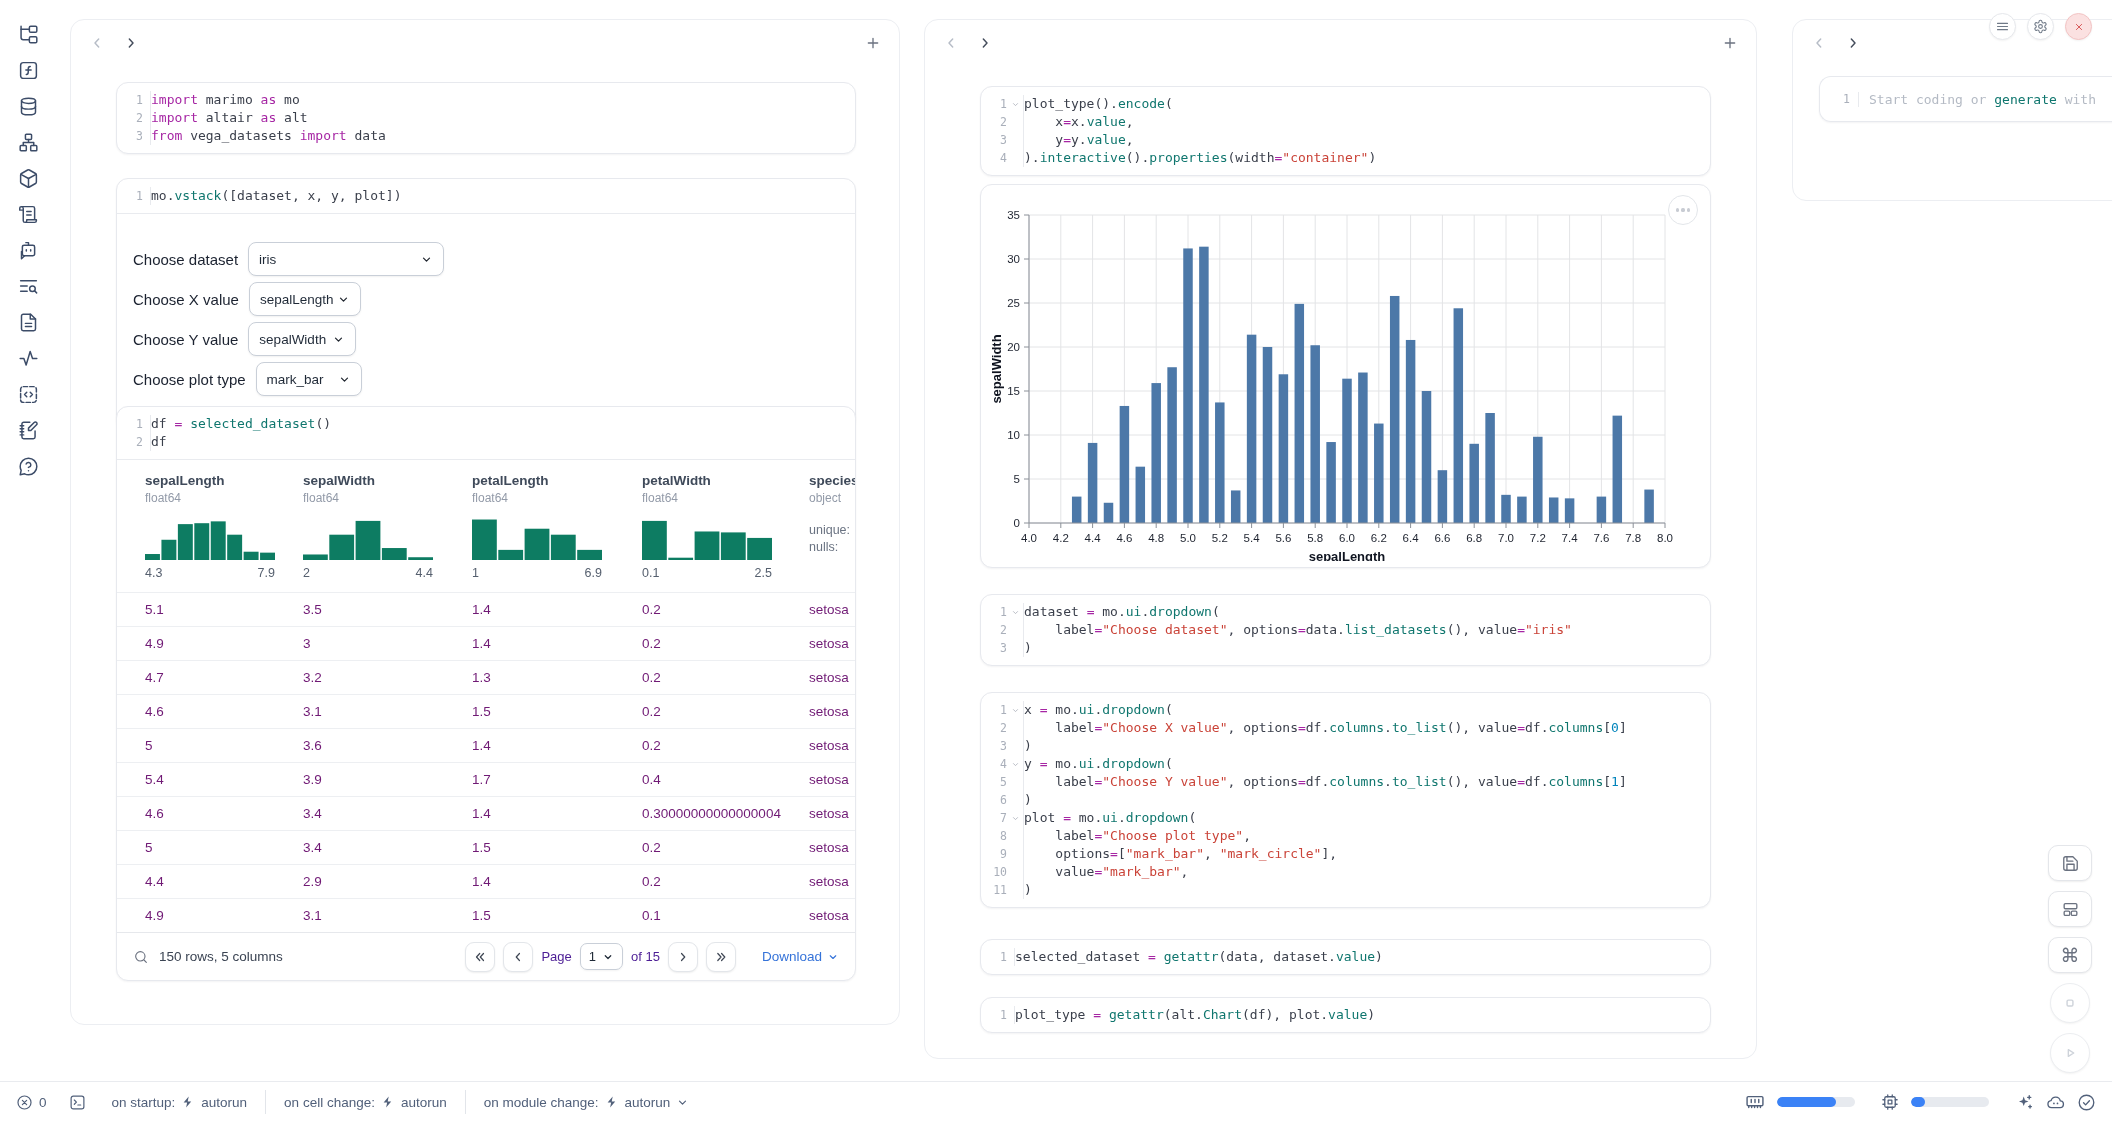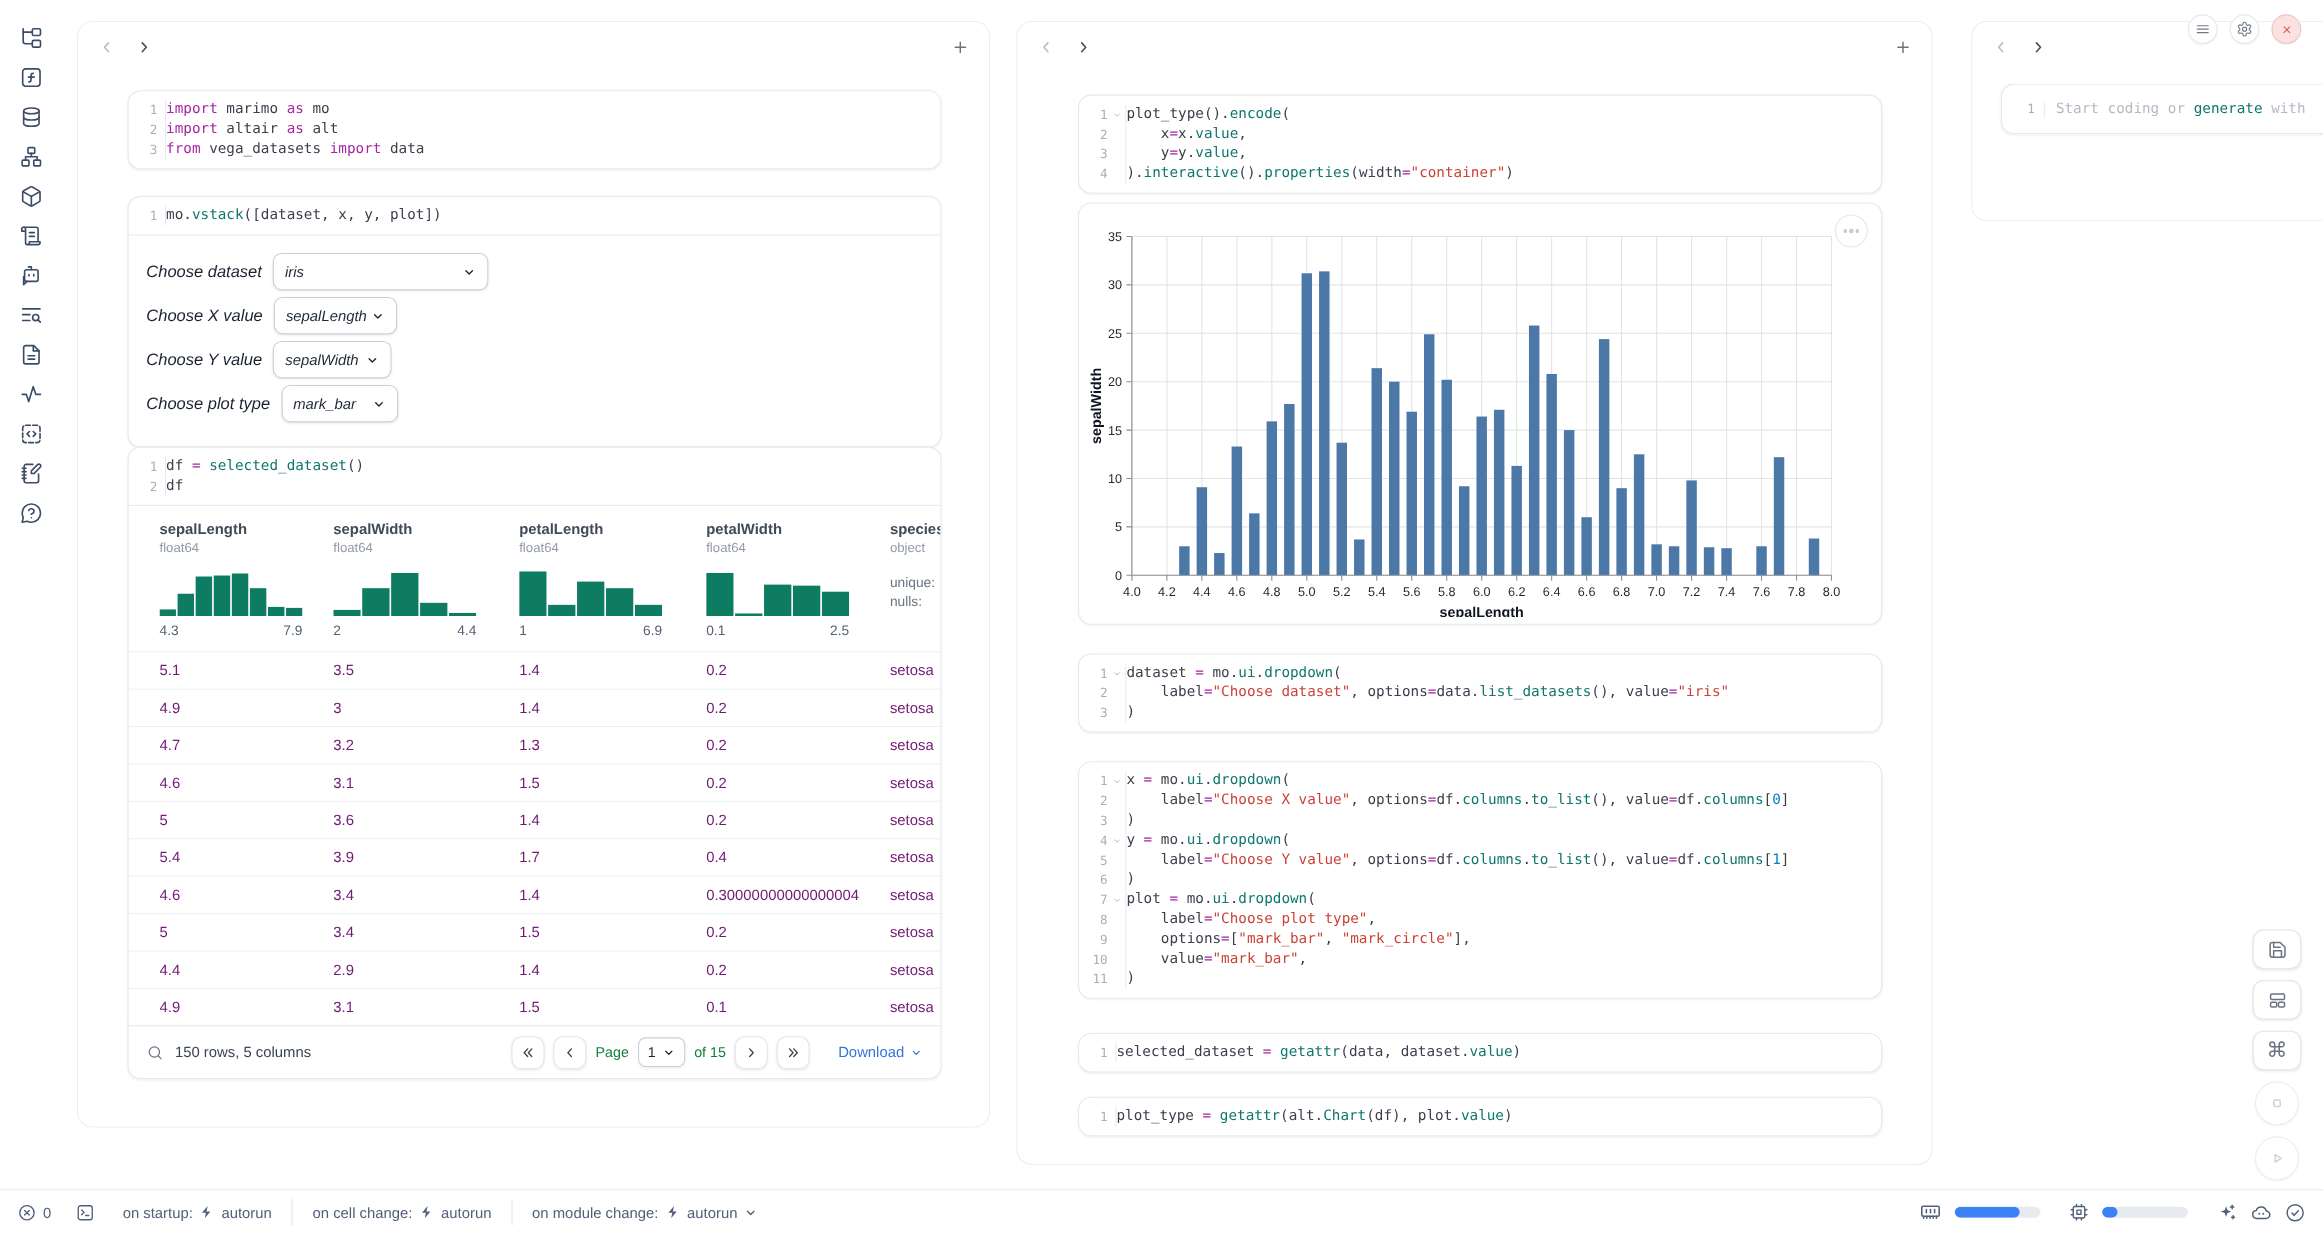--- a/index.html
+++ b/index.html
@@ -32,21 +32,21 @@
   .code-area { font-family:"DejaVu Sans Mono", monospace; font-size:13px; line-height:18px; padding:8px 0; }
   .cl { display:flex; height:18px; white-space:pre; }
   .cl .ln { width:26px; text-align:right; color:#a9afba; font-size:11.5px; flex:none; }
   .cl .fold { width:16px; flex:none; display:flex; align-items:center; justify-content:center; color:#b2b7c0; }
   .cl .foldpad { width:7px; flex:none; }
   .cl .src { border-left:1px solid #e8eaee; flex:1; color:#3a3f4b; overflow:hidden; }
   .tk-kw{color:#a626a4;} .tk-fn{color:#0f766e;} .tk-str{color:#ca4338;} .tk-num{color:#0184bc;} .tk-txt{color:#3a3f4b;}
   .cell-output { border-top:1px solid #e9ebef; }
 
   
-  .form { padding:16px 16px;font-style:italic; }
+  .form { padding:28px 16px; }
   .form-row { display:flex; align-items:center; height:34px; margin-bottom:6px; }
   .form-label { font-size:15px; color:#1b2230; margin-right:10px; }
   .mselect { display:inline-flex; align-items:center; justify-content:space-between; border:1px solid #c9cfd8;
     border-radius:8px; height:34px; padding:0 10px; font-size:13.5px; color:#1f2937; background:#fff;
     box-shadow:0 1px 2px rgba(0,0,0,.06); cursor:pointer; }
   .mselect .chev { color:#20262f; display:flex; }
   .sel-0{width:196px;} .sel-1{width:112px;} .sel-2{width:108px;} .sel-3{width:106px;}
 
   
   .mt-head { display:flex; padding:12px 0 10px 28px; overflow:hidden; }
@@ -61,21 +61,21 @@
   .mt-row { display:flex; align-items:center; height:34px; padding-left:28px;
     border-top:1px solid #edeff2; overflow:hidden; font-size:13.5px; color:#701a75; }
   .mt-cell { flex:none; padding-right:20px; white-space:nowrap; overflow:hidden; }
   .mt-footer { display:flex; align-items:center; height:48px; border-top:1px solid #e6e8ec; padding:0 16px; gap:10px; }
   .mt-search { color:#6b7280; display:flex; }
   .mt-summary { font-size:13.5px; color:#3b4453; }
   .mt-pager { margin-left:auto; display:flex; align-items:center; gap:8px; }
   .pgbtn { width:30px; height:30px; border:1px solid #e3e6ea; border-radius:9px; background:#fff;
     box-shadow:0 1px 2px rgba(0,0,0,.07); display:flex; align-items:center; justify-content:center;
     color:#3f4754; cursor:pointer; }
-  .pg-label { font-size:13px; color:#15803d; }
+  .pg-label { font-size:13px; color:#4c1d95; }
   .pg-select { display:inline-flex; align-items:center; gap:6px; height:27px; padding:0 8px;
     border:1px solid #c9cfd8; border-radius:7px; font-size:13px; color:#1f2937; cursor:pointer;
     box-shadow:0 1px 2px rgba(0,0,0,.05); }
   .mt-download { display:flex; align-items:center; gap:5px; margin-left:16px; color:#3573d9;
     font-size:13.5px; cursor:pointer; }
 
   
   .chartbox { position:absolute; left:55px; top:164px; width:731px; height:384px; background:#fff;
     border:1px solid #e7e9ee; border-radius:12px; box-shadow:0 1px 2px rgba(16,24,40,.05); }
   .chartbox svg.plot { position:absolute; left:8px; top:8px; }

